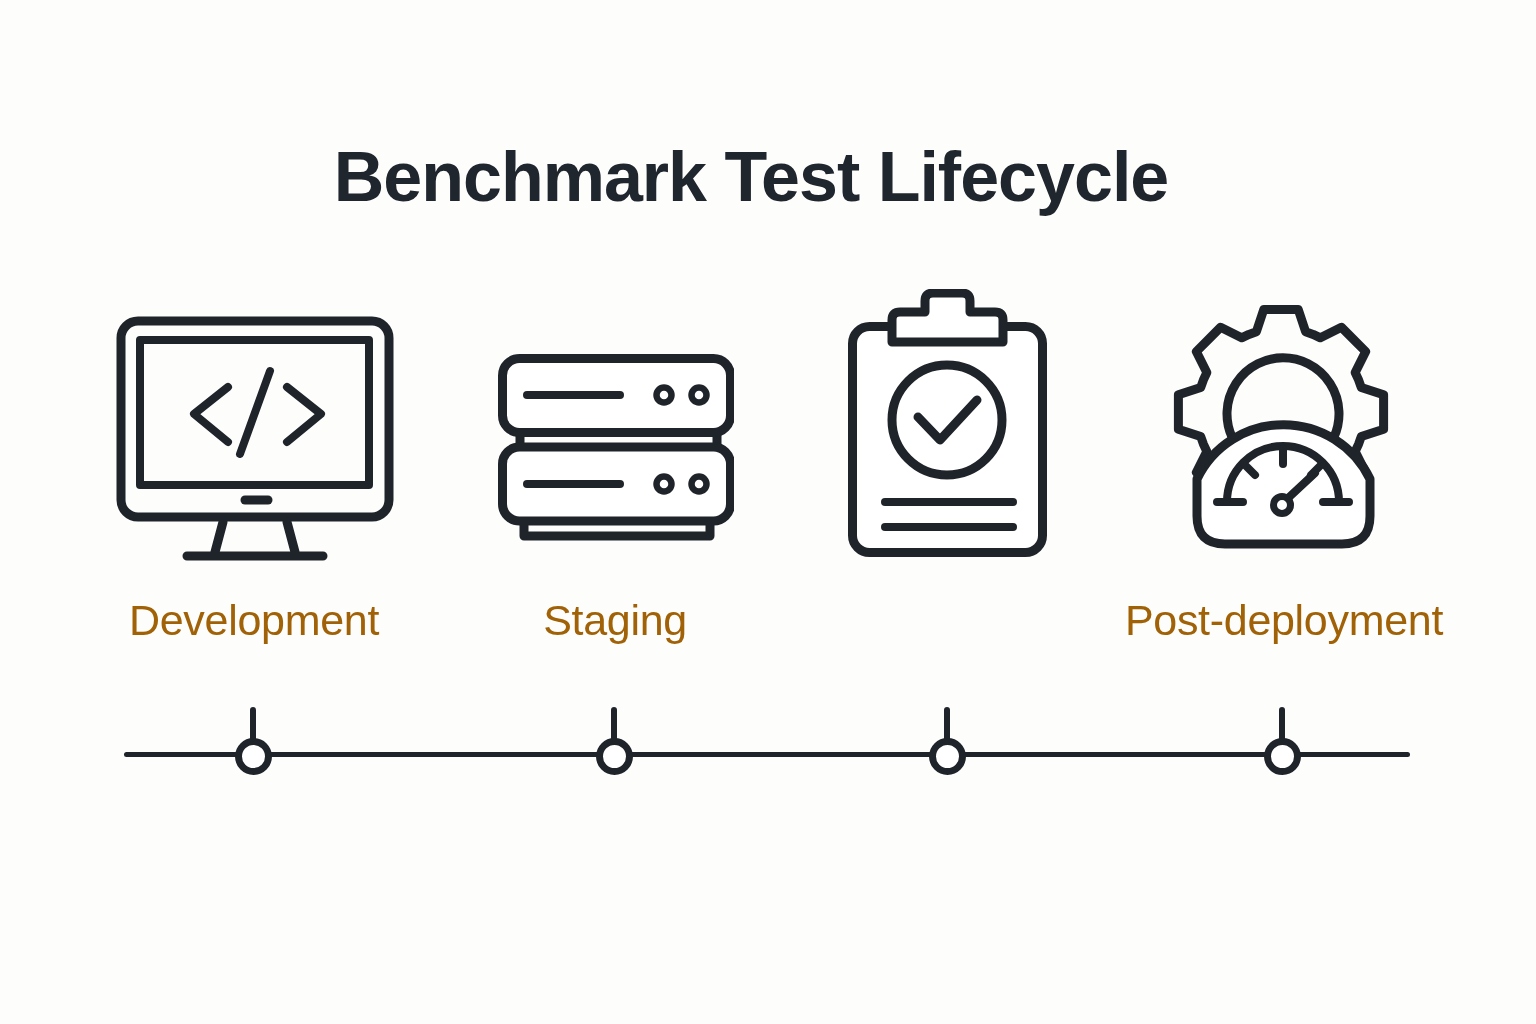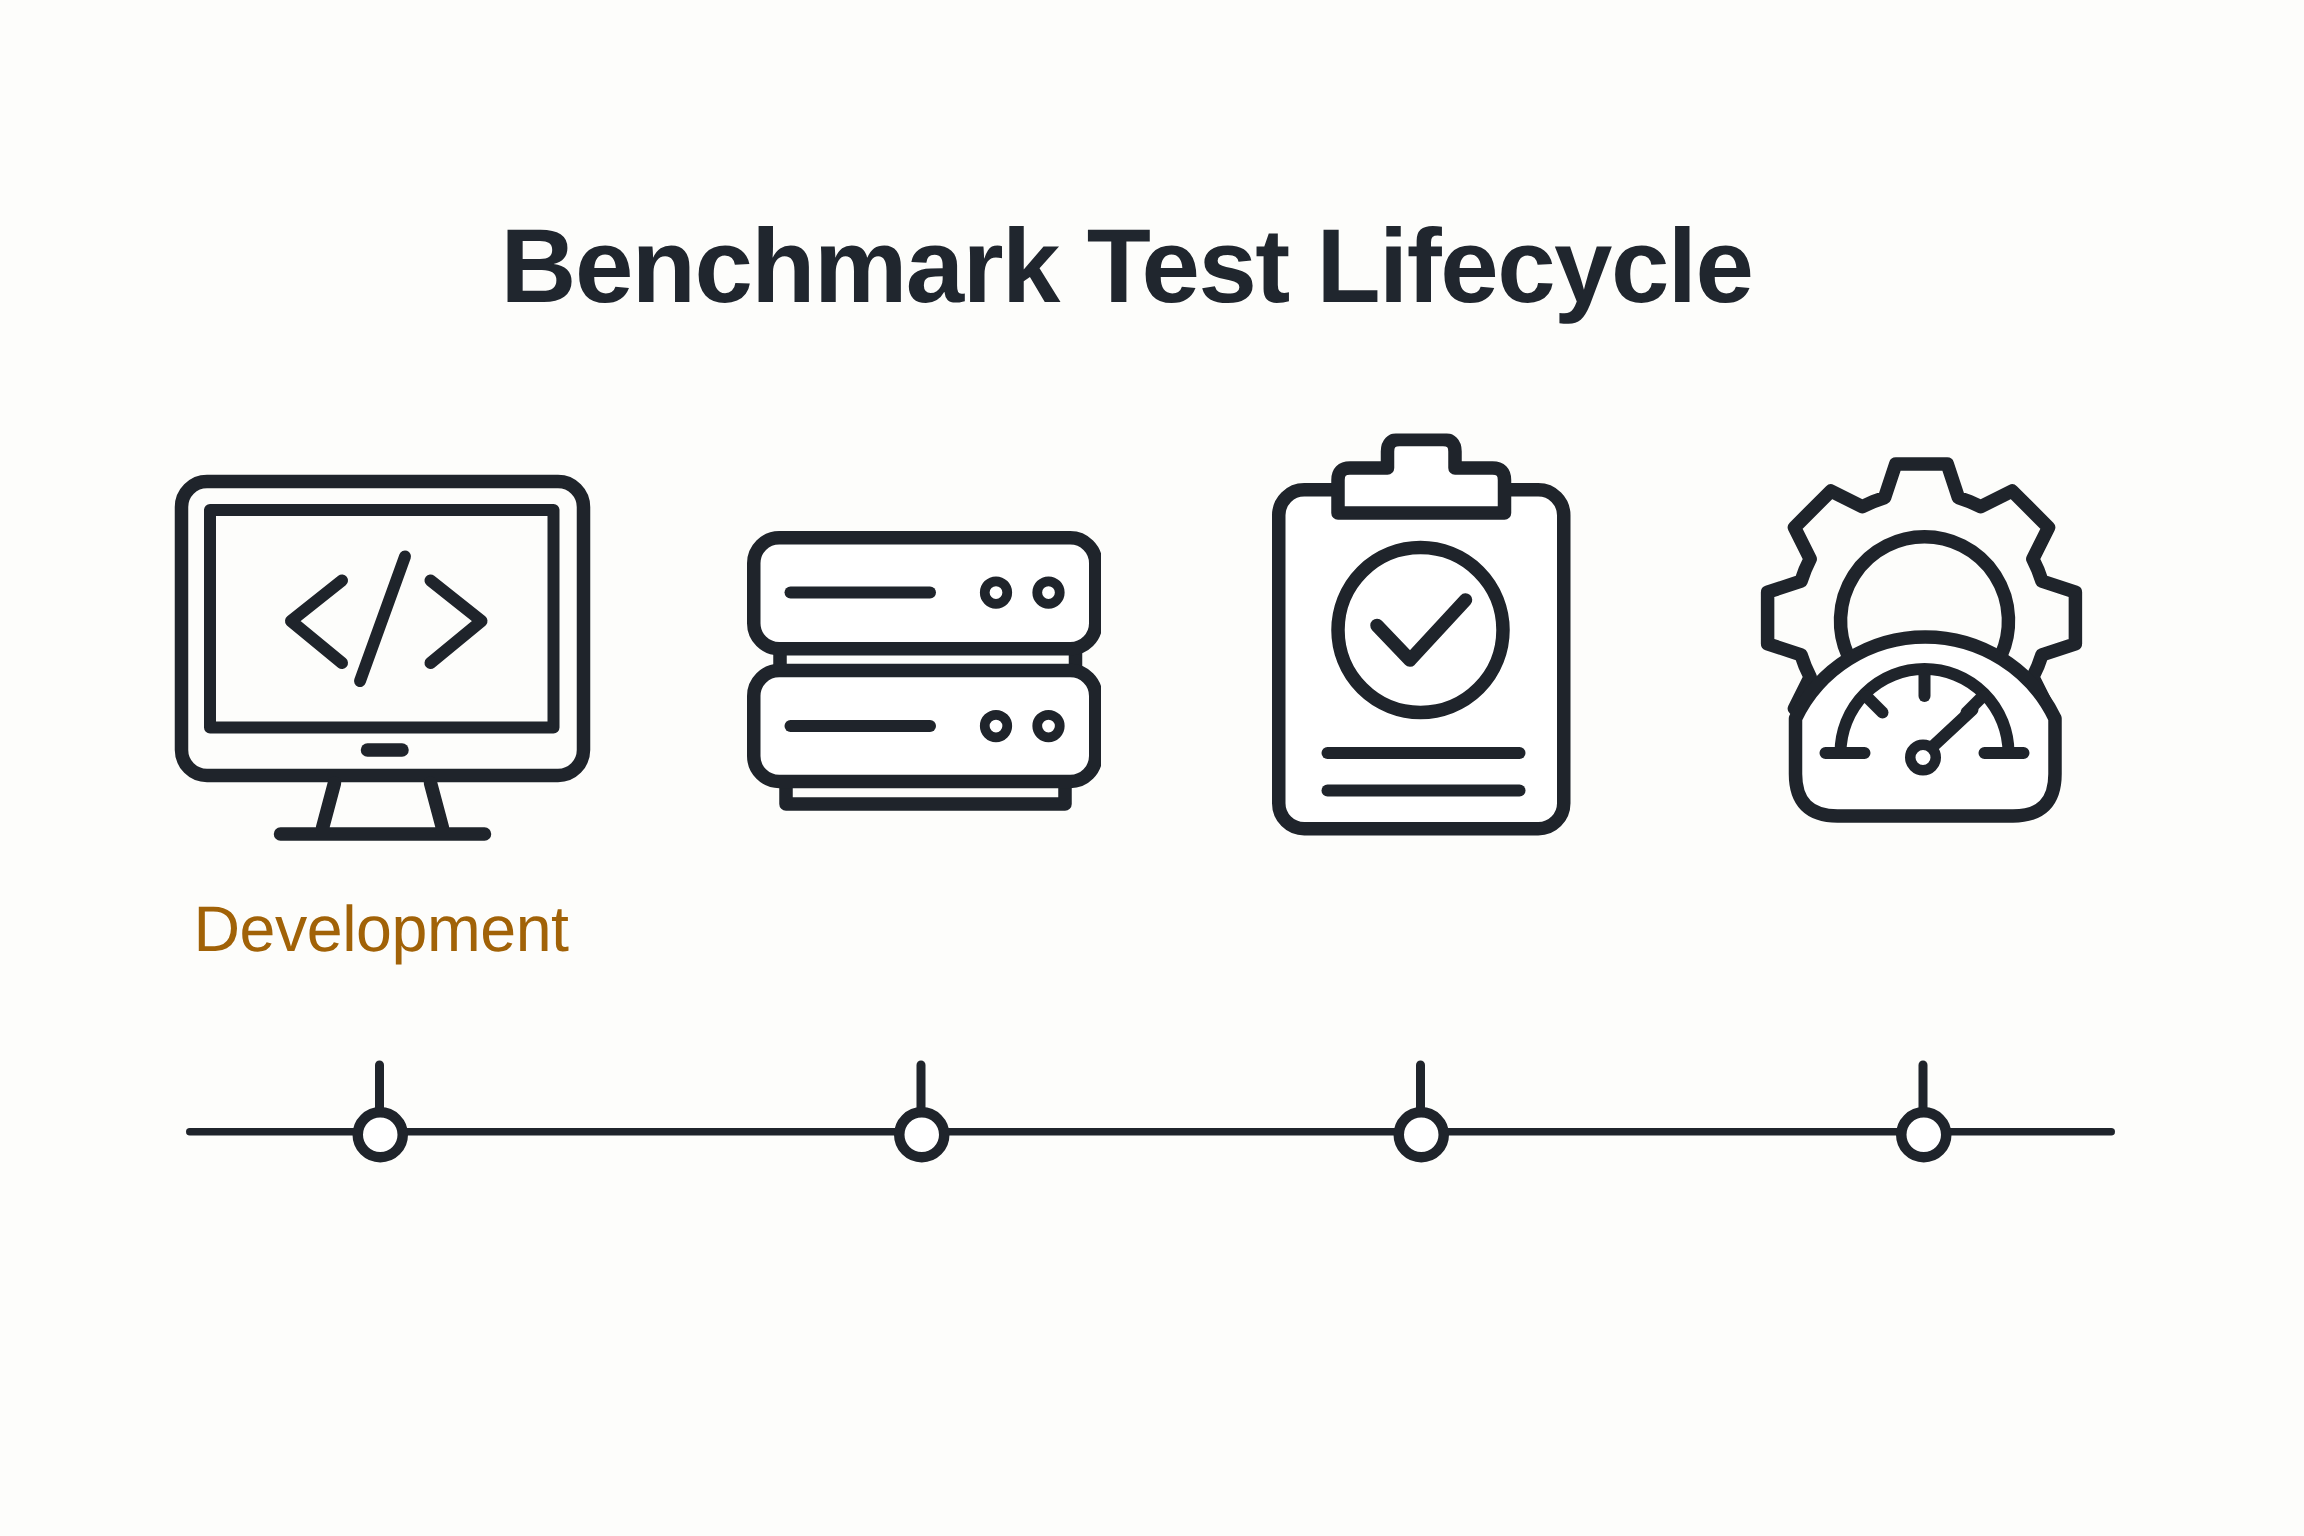--- a/index.html
+++ b/index.html
@@ -132,20 +132,22 @@
     <path class="stroke-thin" d="M56 200 A56 56 0 0 1 168 200"></path>
     <path class="stroke-thin" d="M46 200 H72 M152 200 H178"></path>
     <path class="stroke-thin" d="M112 147 V162"></path>
     <path class="stroke-thin" d="M73 162 L84 173"></path>
     <path class="stroke-thin" d="M151 162 L140 173"></path>
     <path class="stroke-thin" d="M115 198 L144 171"></path>
     <circle class="stroke fill-white" style="stroke-width:7" cx="111" cy="203" r="8.5"></circle>
   </svg>
 
   <div class="stage-label" style="left:254px">Development</div>
+  <div class="stage-label" style="left:615px">Staging</div>
+  <div class="stage-label" style="left:1284px">Post-deployment</div>
 
   <div class="tl-line"></div>
 
   <div class="tl-stem" style="left:250px"></div>
   <div class="tl-stem" style="left:611px"></div>
   <div class="tl-stem" style="left:944px"></div>
   <div class="tl-stem" style="left:1279px"></div>
 
   <div class="tl-dot" style="left:235px"></div>
   <div class="tl-dot" style="left:596px"></div>

